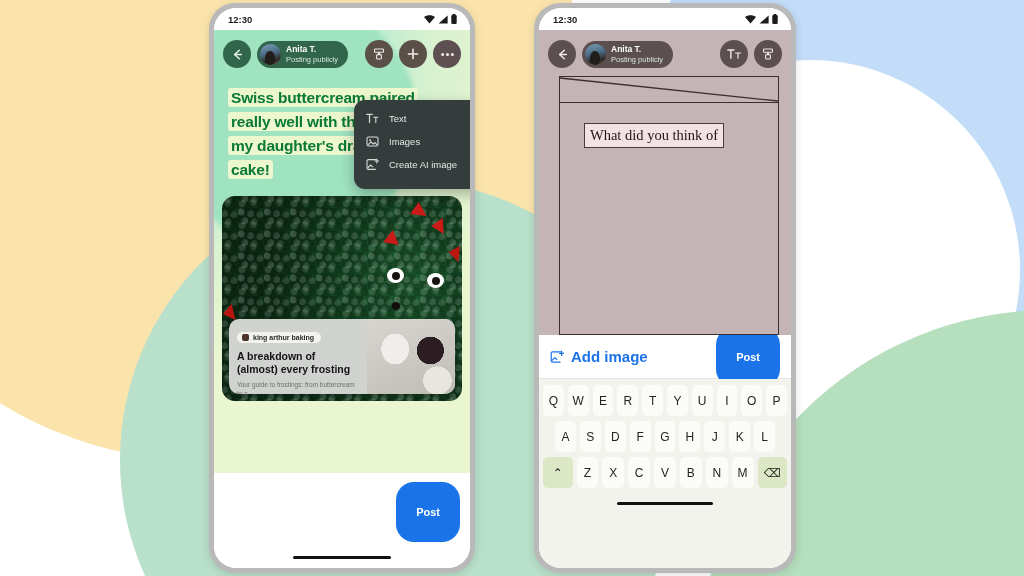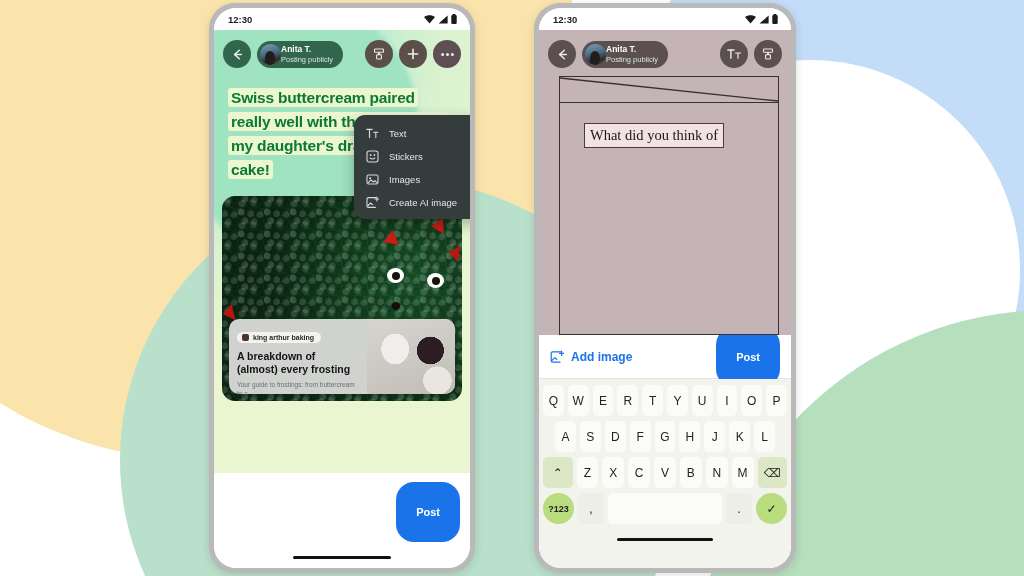--- a/index.html
+++ b/index.html
@@ -88,21 +88,21 @@
   }
   .circ-btn {
     width: 28px; height: 28px; border-radius: 50%;
     display: flex; align-items: center; justify-content: center;
     flex: 0 0 auto;
   }
   .cb-green { background: #31654c; }
   .cb-dark  { background: #5b4f4a; }
   .cb-plum  { background: #5d4f52; }
   .author-chip {
-    display: flex; align-items: center; 
+    display: flex; align-items: center; gap: 5px;
     background: #31654c; border-radius: 16px;
     padding: 3px 10px 3px 3px; flex: 0 0 auto;
   }
   .avatar {
     width: 21px; height: 21px; border-radius: 50%;
     background: linear-gradient(165deg,#7b9fb8 0%,#4b6b84 45%,#2d2a28 75%,#6d5544 100%);
     flex: 0 0 auto; position: relative; overflow: hidden;
   }
   .avatar::after {
     content: ""; position: absolute; left: 5px; top: 7px;
@@ -121,23 +121,23 @@
   }
   .post-text span.hl {
     background: #ecf6cf;
     box-decoration-break: clone; -webkit-box-decoration-break: clone;
     padding: 1px 3px; border-radius: 3px;
   }
 
   
   .menu {
     position: absolute; z-index: 30;
-    left: 140px; top: 85px; width: 131px;
+    left: 140px; top: 70px; width: 131px;
     background: #353c3c; border-radius: 11px;
-    padding: 7px 0 5px 0;
+    padding: 7px 0 13px 0;
     box-shadow: 0 5px 14px rgba(0,0,0,.28);
   }
   .menu-item {
     display: flex; align-items: center; gap: 10px;
     padding: 5px 12px; color: #e6e6e6; font-size: 9.5px;
   }
   .menu-ico { width: 13px; height: 13px; flex: 0 0 13px; display: flex; align-items: center; justify-content: center; }
 
   
   .media {
@@ -252,21 +252,21 @@
   }
   .url-text { font-size: 8.5px; color: #2b2b2b; white-space: nowrap; overflow: hidden; text-overflow: ellipsis; }
   .url-text b { font-weight: 700; }
   .url-text span.u { color: #494949; }
 
   .r-actionbar {
     flex: 0 0 auto; background: #fff; height: 44px;
     display: flex; align-items: center; justify-content: space-between;
     padding: 0 11px; border-bottom: 1px solid #e4e4e4;
   }
-  .addimg { display: flex; align-items: center; gap: 7px; color: #1a73e8; font-size: 12px; font-weight: 600; }
+  .addimg { display: flex; align-items: center; gap: 7px; color: #1a73e8; font-size: 15px; font-weight: 600; }
 
   
   .kb { flex: 1; background: #f3f3ee; padding: 6px 4px 0 4px; display: flex; flex-direction: column; gap: 5px; }
   .kb-row { display: flex; gap: 4px; justify-content: center; }
   .key {
     background: #fbfbf7; border-radius: 5px;
     height: 31px; flex: 1 1 0; min-width: 0;
     display: flex; align-items: center; justify-content: center;
     font-size: 12px; color: #23241f; font-weight: 400;
   }
@@ -362,31 +362,20 @@
               <svg width="13" height="11" viewBox="0 0 13 11">
                   <path d="M0.8 1.4 H6.2 M3.5 1.4 V9.6" stroke="#d9d9d9" stroke-width="1.2" stroke-linecap="round"></path>
                   <path d="M7.6 4.2 H12 M9.8 4.2 V9.6" stroke="#d9d9d9" stroke-width="1.1" stroke-linecap="round"></path>
                 </svg>
             </span>
             <span>Text</span>
           </div>
           <div class="menu-item">
             <span class="menu-ico">
               <svg width="13" height="13" viewBox="0 0 13 13">
-                  <rect x="1" y="1" width="11" height="11" rx="2.2" stroke="#d9d9d9" stroke-width="1.1" fill="none"></rect>
-                  <circle cx="4.6" cy="5" r=".9" fill="#d9d9d9"></circle>
-                  <circle cx="8.4" cy="5" r=".9" fill="#d9d9d9"></circle>
-                  <path d="M4.2 8 Q6.5 10 8.8 8" stroke="#d9d9d9" stroke-width="1.1" fill="none" stroke-linecap="round"></path>
-                </svg>
-            </span>
-            <span>Stickers</span>
-          </div>
-          <div class="menu-item">
-            <span class="menu-ico">
-              <svg width="13" height="13" viewBox="0 0 13 13">
                   <rect x="1" y="2" width="11" height="9" rx="1.6" stroke="#d9d9d9" stroke-width="1.1" fill="none"></rect>
                   <circle cx="4.2" cy="5.2" r="1" fill="#d9d9d9"></circle>
                   <path d="M2 9.8 L5 6.8 L7.4 9 L9 7.6 L11 9.8" stroke="#d9d9d9" stroke-width="1.1" fill="none" stroke-linejoin="round"></path>
                 </svg>
             </span>
             <span>Images</span>
           </div>
           <div class="menu-item">
             <span class="menu-ico">
               <svg width="13" height="13" viewBox="0 0 13 13">
@@ -534,27 +523,20 @@
               <div class="key">H</div>
               <div class="key">J</div>
               <div class="key">K</div>
               <div class="key">L</div>
             </div>
           <div class="kb-row kb-row3">
             <div class="key key-fn">⌃</div>
             <span id="kbrow3" style="display:contents"><div class="key">Z</div><div class="key">X</div><div class="key">C</div><div class="key">V</div><div class="key">B</div><div class="key">N</div><div class="key">M</div></span>
             <div class="key key-fn">⌫</div>
           </div>
-          <div class="kb-row kb-row4">
-            <div class="key key-num">?123</div>
-            <div class="key key-punct">,</div>
-            <div class="key key-space"></div>
-            <div class="key key-punct">.</div>
-            <div class="key key-green">✓</div>
-          </div>
           <div class="kb-home-wrap">
             <div class="kb-home"></div>
           </div>
         </div>
 
       </div>
     </div>
   </div>
 </div>
 

